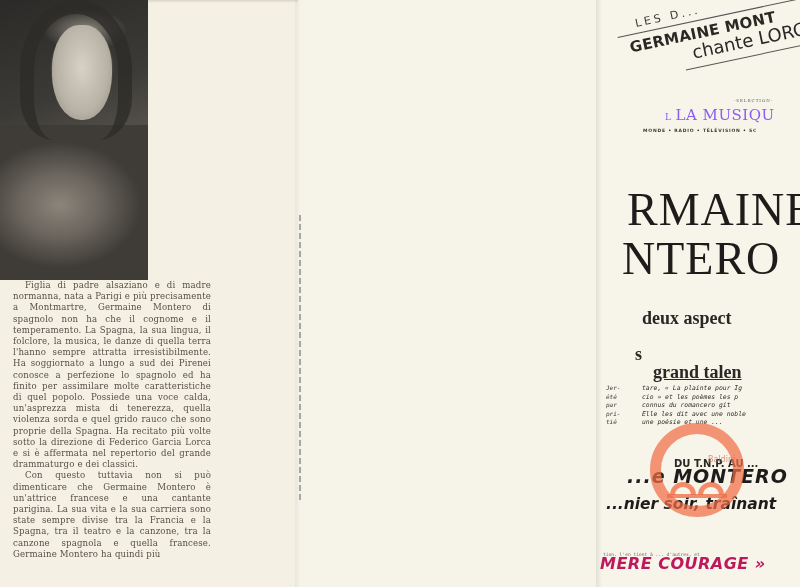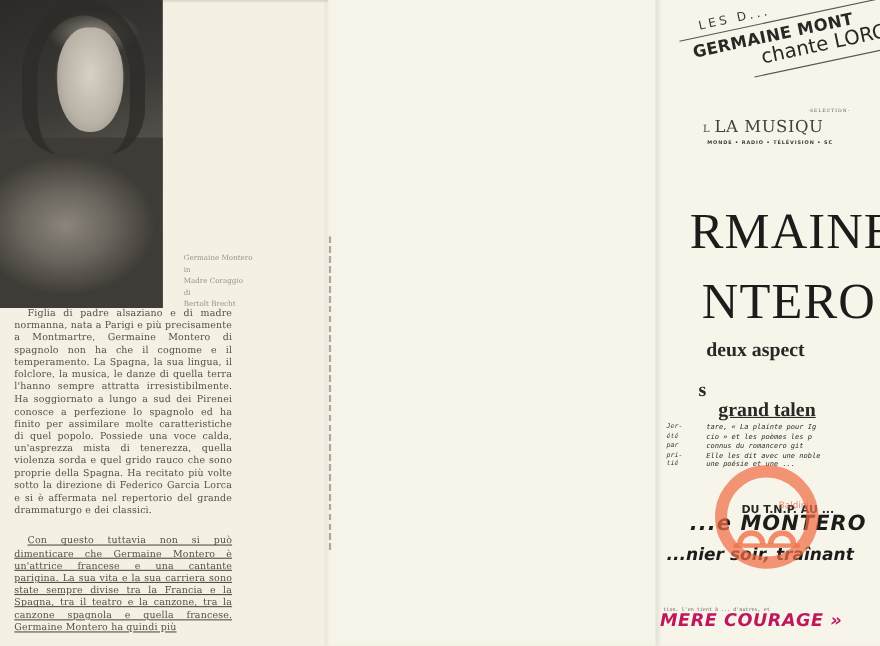--- a/index.html
+++ b/index.html
@@ -26,39 +26,39 @@
   .photo .face { position: absolute; left: 52px; top: 25px; width: 60px; height: 95px; border-radius: 45% 45% 48% 48%;
     background: radial-gradient(ellipse at 50% 45%, #d7d1c6 0%, #b9b2a6 60%, #8f897e 100%); }
   .photo .hood { position: absolute; left: 20px; top: 0; width: 112px; height: 140px; border-radius: 50% 50% 30% 30%;
     border: 14px solid #2e2c29; border-bottom: none; opacity: 0.8; }
 
   .caption { position: absolute; left: 167px; top: 229px; font-size: 6.5px; line-height: 10.5px; color: #9a948a; }
   .caption div { white-space: nowrap; }
 
   .body-text { position: absolute; font-size: 8.6px; line-height: 11.2px; color: #57504a; text-align: justify; letter-spacing: 0.15px; }
   .body-text p { text-indent: 12px; }
-  .body-text p + p { margin-top: 17px; text-decoration: underline; }
+  .body-text p + p { margin-top: 0; }
   #left-text { left: 13px; top: 280px; width: 198px; }
   .mid-clip { position: absolute; left: 0; top: 0; width: 302px; height: 587px; overflow: hidden; }
 
   
   .clip-header { position: absolute; left: 8px; top: -8px; width: 230px; height: 100px; transform: rotate(-12deg); transform-origin: 0 0; }
   .clip-header .les { position: absolute; left: 20px; top: 30px; font-family: "DejaVu Sans", sans-serif; font-size: 11px; letter-spacing: 3px; color: #3a3835; }
   .clip-header .rule1 { position: absolute; left: 0; top: 46px; width: 220px; height: 1px; background: #555; }
   .clip-header .name { position: absolute; left: 10px; top: 50px; font-family: "DejaVu Sans", sans-serif; font-weight: bold; font-size: 15px; color: #2a2724; letter-spacing: 0.3px; }
   .clip-header .chante { position: absolute; left: 70px; top: 66px; font-family: "DejaVu Sans", sans-serif; font-size: 18px; color: #2a2724; }
   .clip-header .rule2 { position: absolute; left: 60px; top: 92px; width: 160px; height: 1px; background: #555; }
 
   .musique-kicker { position: absolute; left: 734px; top: 98px; font-size: 4px; color: #555; letter-spacing: 1px; }
-  .musique-title { position: absolute; left: 639px; top: 106px; font-family: "DejaVu Serif", serif; font-size: 15px; color: #404040; white-space: nowrap; letter-spacing: 0.5px; }
+  .musique-title { position: absolute; left: 665px; top: 106px; font-family: "DejaVu Serif", serif; font-size: 15px; color: #8b5cf6; white-space: nowrap; letter-spacing: 0.5px; }
   .musique-sub { position: absolute; left: 643px; top: 128px; font-family: "DejaVu Sans", sans-serif; font-size: 4.5px; font-weight: bold; color: #3a3835; white-space: nowrap; letter-spacing: 0.8px; }
 
   .big-name { position: absolute; left: 600px; font-family: "Liberation Serif", serif; font-size: 46px; line-height: 46px; color: #1e1c1a; white-space: nowrap; letter-spacing: 1px; }
   #big-line-1 { top: 187px; left: 627px; text-align: center; }
-  #big-line-2 { top: 251px; left: 622px; margin-left: 16px; }
+  #big-line-2 { top: 236px; left: 622px; }
 
   .sub-head { position: absolute; font-family: "Liberation Serif", serif; font-weight: bold; font-size: 18px; color: #2a2724; white-space: nowrap; }
   #sub-head-1 { left: 642px; top: 308px; }
   #sub-head-2 { left: 653px; top: 362px; text-decoration: underline; }
   .sub-head-mark { position: absolute; left: 635px; top: 344px; font-family: "Liberation Serif", serif; font-weight: bold; font-size: 18px; color: #2a2724; }
 
   .clip-body { position: absolute; left: 642px; top: 384px; width: 170px; font-family: "DejaVu Sans Mono", monospace; font-style: italic; font-size: 6.4px; line-height: 8.6px; color: #2e2b28; }
   .clip-body-margin { position: absolute; left: 606px; top: 384px; width: 34px; font-family: "DejaVu Sans Mono", monospace; font-style: italic; font-size: 6px; line-height: 8.6px; color: #3a3632; }
   .clip-body div, .clip-body-margin div { white-space: nowrap; }
 
@@ -79,27 +79,20 @@
 </style>
 </head>
 <body>
 
 <div id="panel-left" class="panel">
   <div class="top-edge-left"></div>
   <div class="photo" title="Portrait of Germaine Montero in headscarf and shawl (Mother Courage)">
     <div class="shawl"></div>
     <div class="hood"></div>
     <div class="face"></div>
-  </div>
-  <div class="caption">
-    <div>Germaine Montero</div>
-    <div>in</div>
-    <div>Madre Coraggio</div>
-    <div>di</div>
-    <div>Bertolt Brecht</div>
   </div>
   <div id="left-text" class="body-text">
     <p>Figlia di padre alsaziano e di madre normanna, nata a Parigi e più precisamente a Montmartre, Germaine Montero di spagnolo non ha che il cognome e il temperamento. La Spagna, la sua lingua, il folclore, la musica, le danze di quella terra l'hanno sempre attratta irresistibilmente. Ha soggiornato a lungo a sud dei Pirenei conosce a perfezione lo spagnolo ed ha finito per assimilare molte caratteristiche di quel popolo. Possiede una voce calda, un'asprezza mista di tenerezza, quella violenza sorda e quel grido rauco che sono proprie della Spagna. Ha recitato più volte sotto la direzione di Federico Garcia Lorca e si è affermata nel repertorio del grande drammaturgo e dei classici.</p>
     <p>Con questo tuttavia non si può dimenticare che Germaine Montero è un'attrice francese e una cantante parigina. La sua vita e la sua carriera sono state sempre divise tra la Francia e la Spagna, tra il teatro e la canzone, tra la canzone spagnola e quella francese. Germaine Montero ha quindi più</p>
   </div>
 </div>
 
 <div id="panel-mid" class="panel"></div>
 <div class="mid-clip">
   

